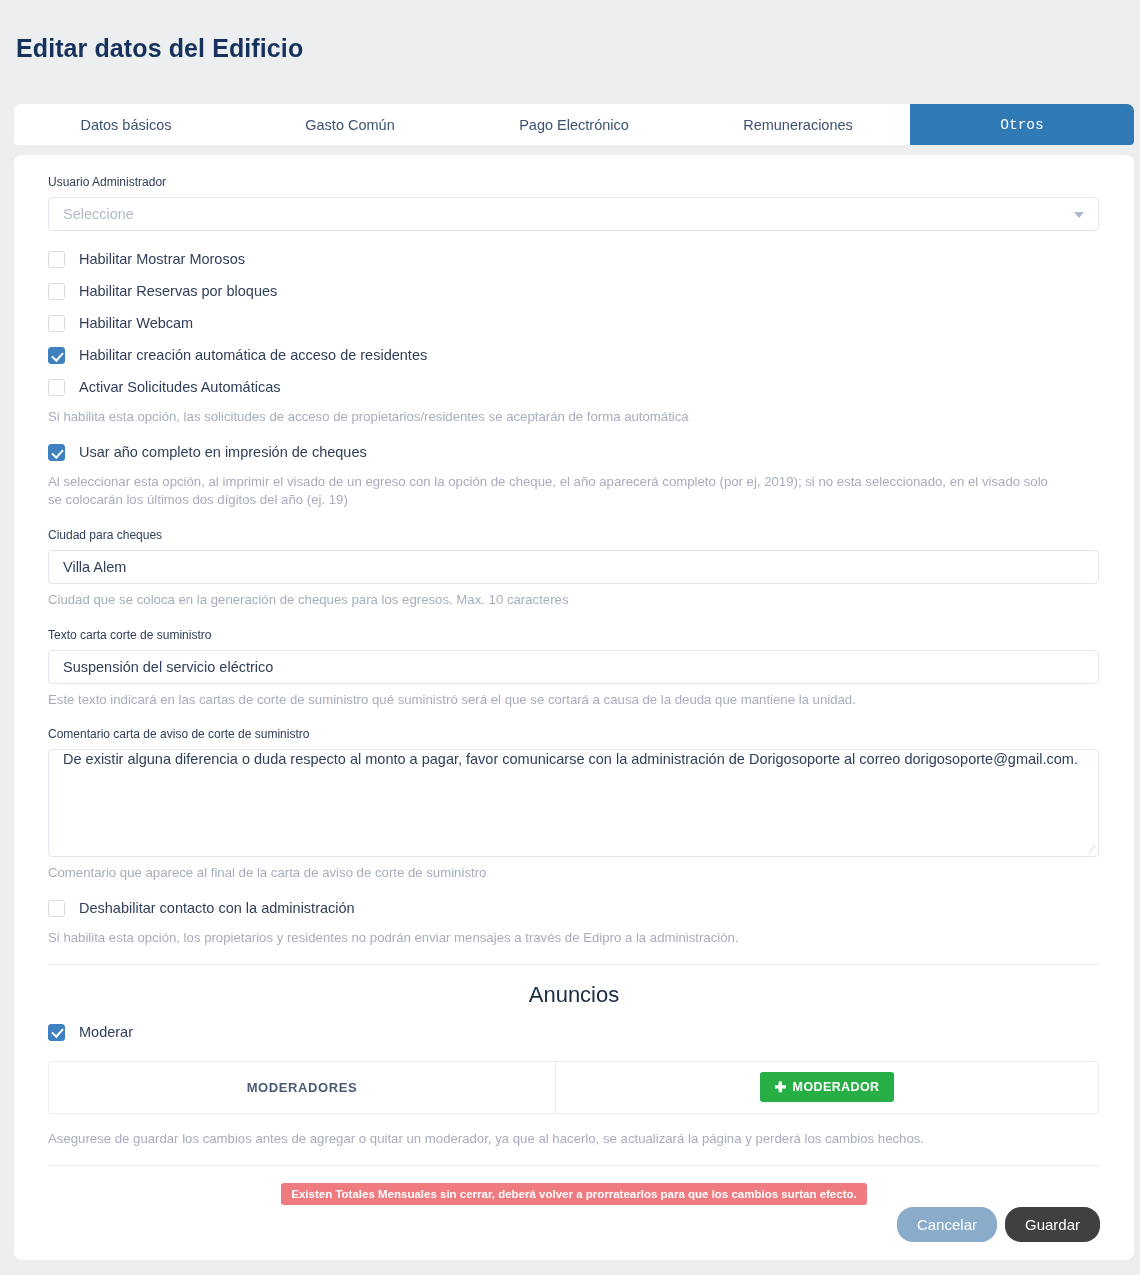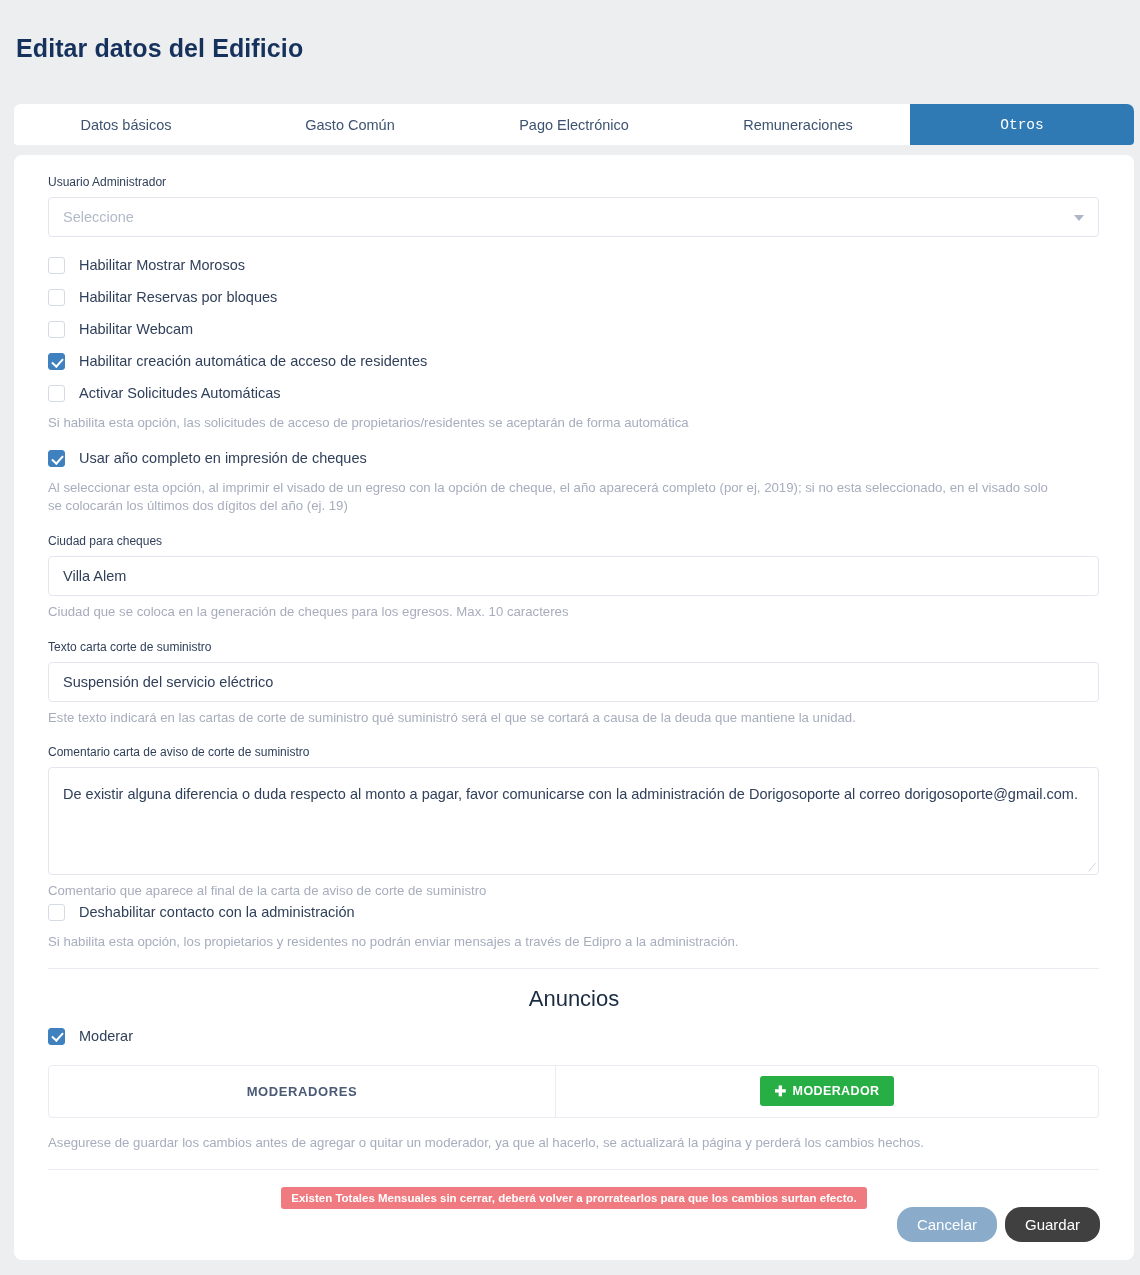--- a/index.html
+++ b/index.html
@@ -43,21 +43,21 @@
     width: 1120px; height: 1105px;
     background: #ffffff;
     border-radius: 8px;
   }
   .inner { position: absolute; left: 34px; top: 20px; width: 1052px; }
 
   .field-label {
     font-size: 12px; color: #31405a; margin-bottom: 8px; display: block;
   }
   .control {
-    width: 1051px; height: 40px;
+    width: 1051px; height: 34px;
     border: 1px solid #e3e6ef; border-radius: 4px;
     background: #fff;
     font-size: 14.5px; color: #31405a;
     padding: 0 14px;
     display: flex; align-items: center;
     position: relative;
   }
   .control.placeholder { color: #b3b9c9; }
   .caret {
     position: absolute; right: 14px; top: 50%; margin-top: -2px;
@@ -85,21 +85,21 @@
     width: 5px; height: 9px;
     border: solid #fff; border-width: 0 2px 2px 0;
     transform: rotate(42deg);
   }
   .cb-label { font-size: 14.5px; color: #31405a; }
 
   .textarea {
     width: 1051px; height: 108px;
     border: 1px solid #e3e6ef; border-radius: 4px;
     background: #fff; font-size: 14.5px; color: #31405a;
-    padding: 17px 14px; line-height: 1.35;
+    padding: 0 14px; line-height: 1.35;
     position: relative; overflow: hidden;
     font-family: "Liberation Sans", sans-serif;
   }
   .resize-grip {
     position: absolute; right: 2px; bottom: 1px;
     width: 12px; height: 12px; color: #c6ccda;
     font-size: 11px; line-height: 12px; text-align: right;
   }
 
   hr.sep { border: none; border-top: 1px solid #e9ecf1; margin: 0; }
@@ -224,21 +224,21 @@
 
       <div style="margin-top:19px;">
         <label class="field-label">Comentario carta de aviso de corte de suministro</label>
         <div class="textarea">
           <span>De existir alguna diferencia o duda respecto al monto a pagar, favor comunicarse con la administración de Dorigosoporte al correo dorigosoporte@gmail.com.</span>
           <span class="resize-grip">⟋</span>
         </div>
         <div class="helper">Comentario que aparece al final de la carta de aviso de corte de suministro</div>
       </div>
 
-      <div style="margin-top:4px;">
+      <div style="margin-top:18px;">
         <div class="cb-row">
           <span class="cb"></span>
           <span class="cb-label">Deshabilitar contacto con la administración</span>
         </div>
         <div class="helper">Si habilita esta opción, los propietarios y residentes no podrán enviar mensajes a través de Edipro a la administración.</div>
       </div>
 
       <hr class="sep" style="margin-top:18px; width:1051px;">
 
       <div class="section-title" style="margin-top:17px;">Anuncios</div>

